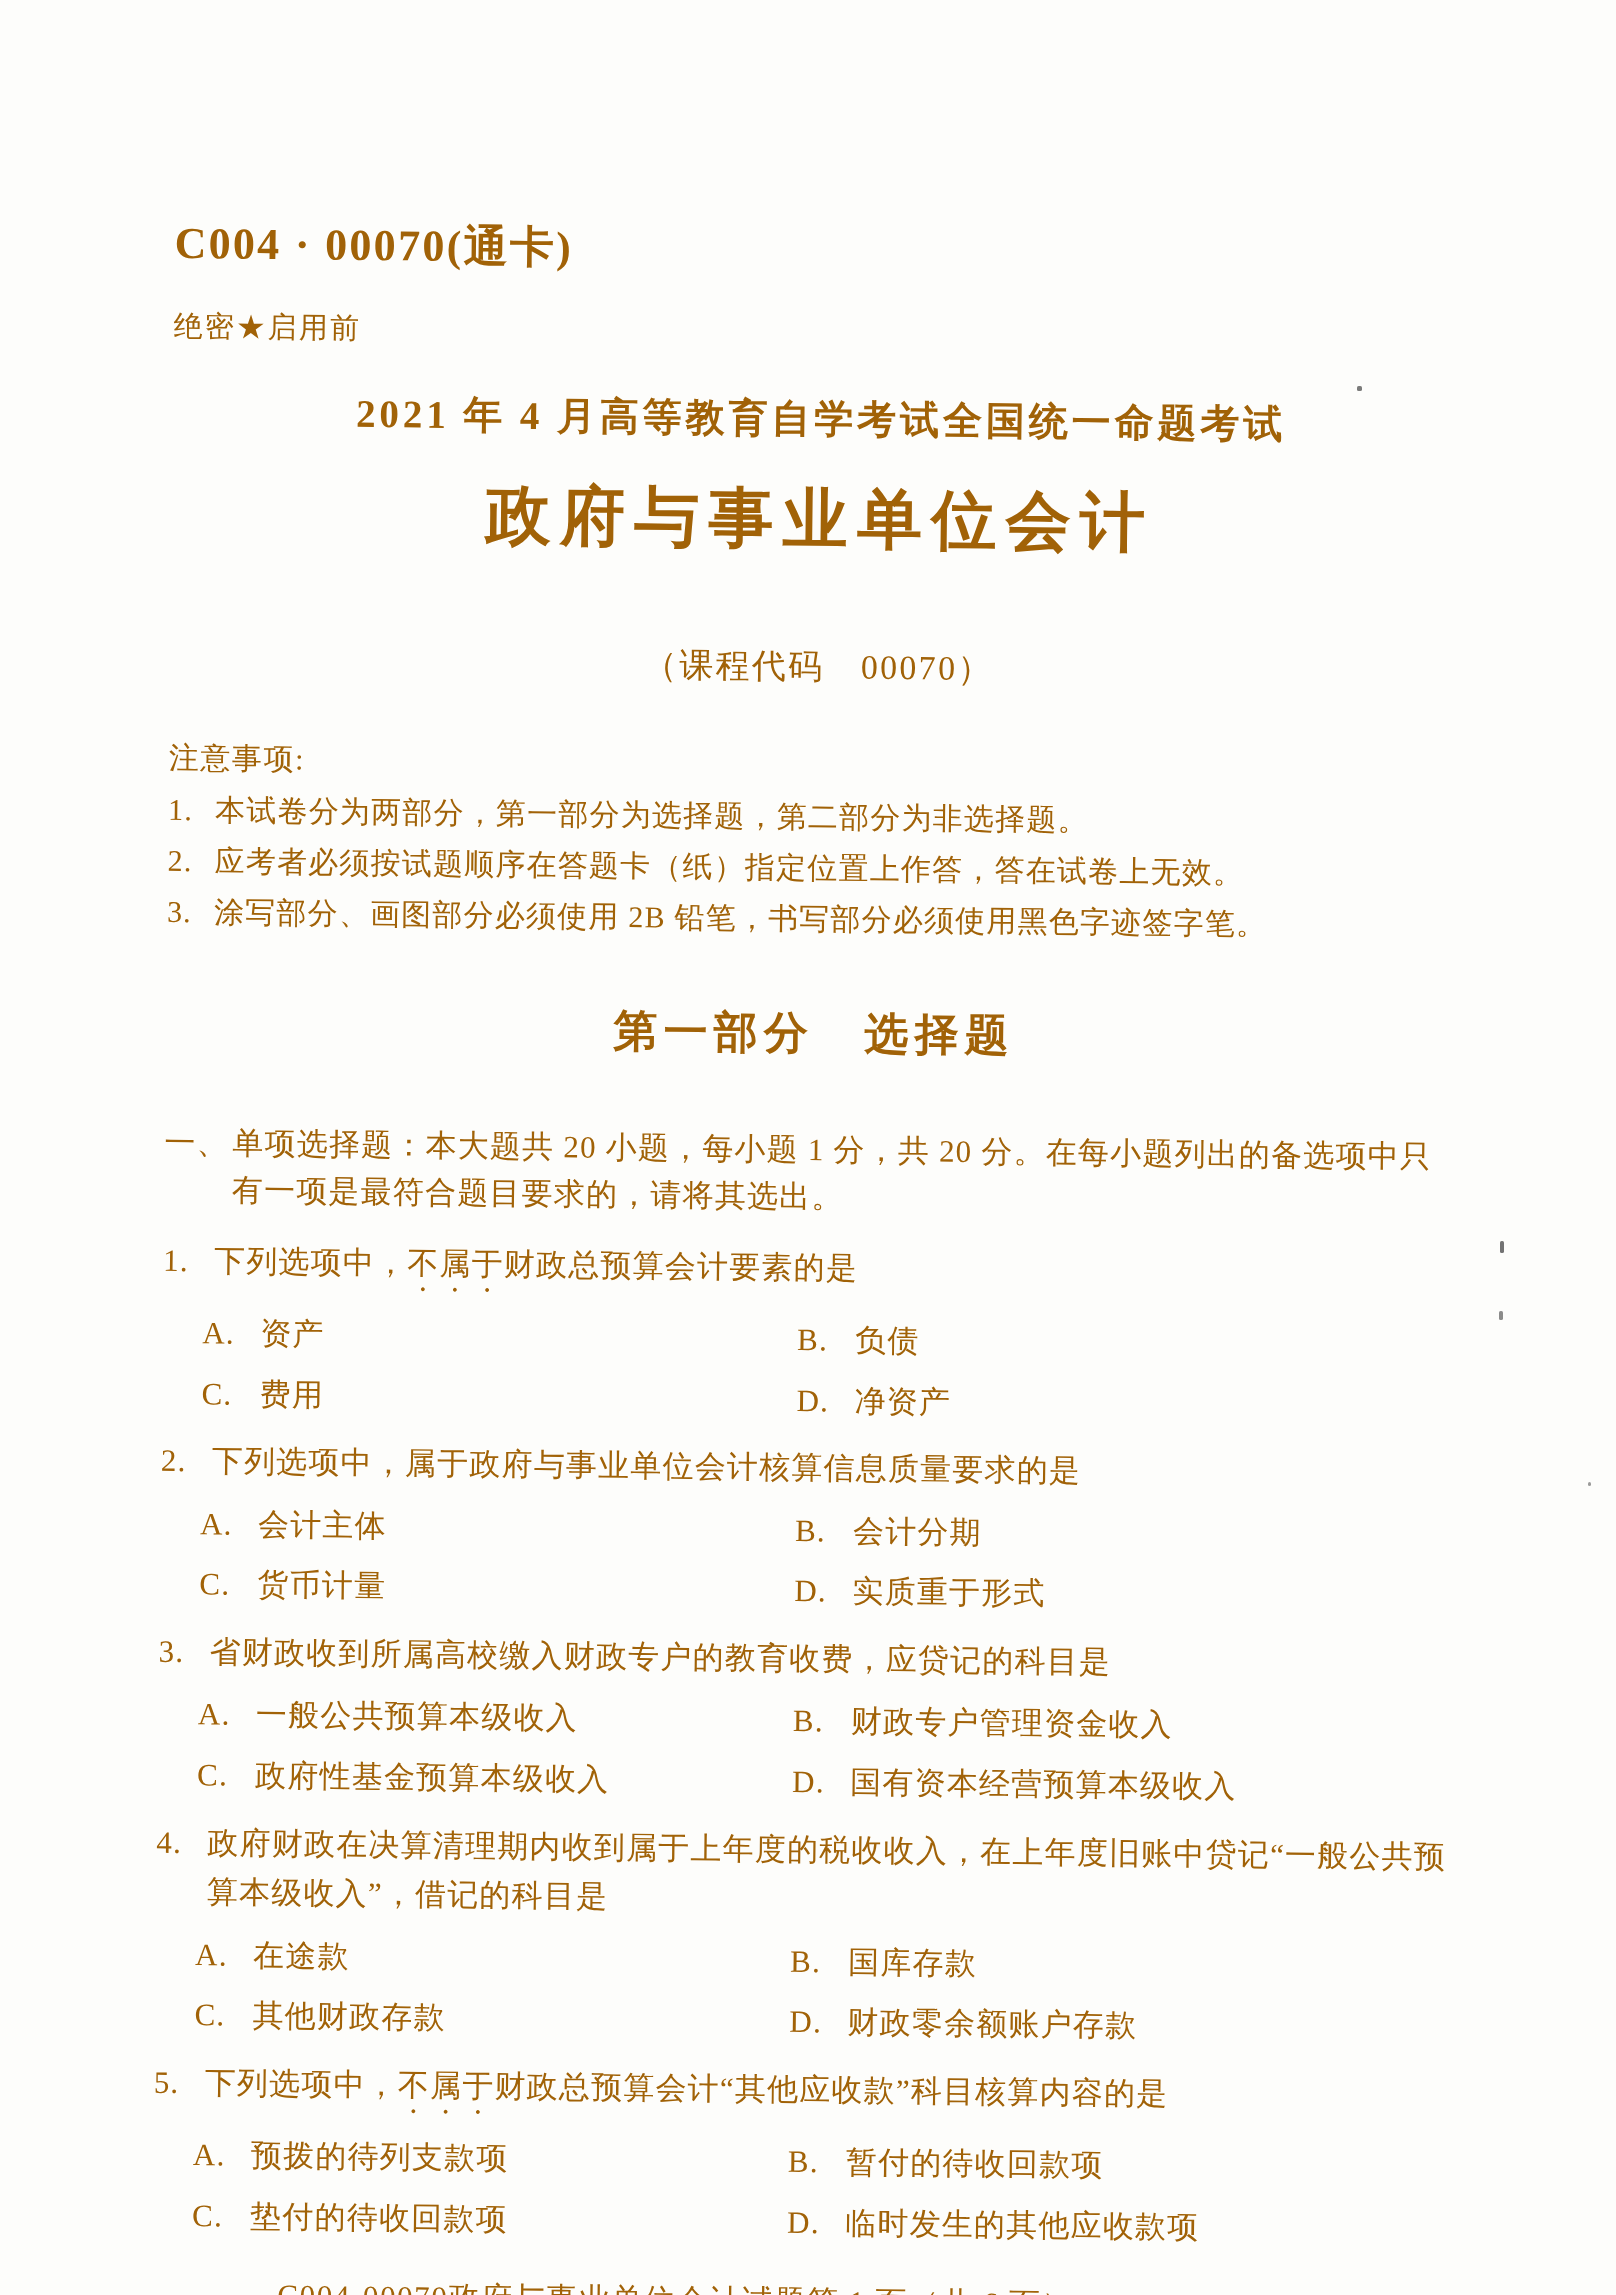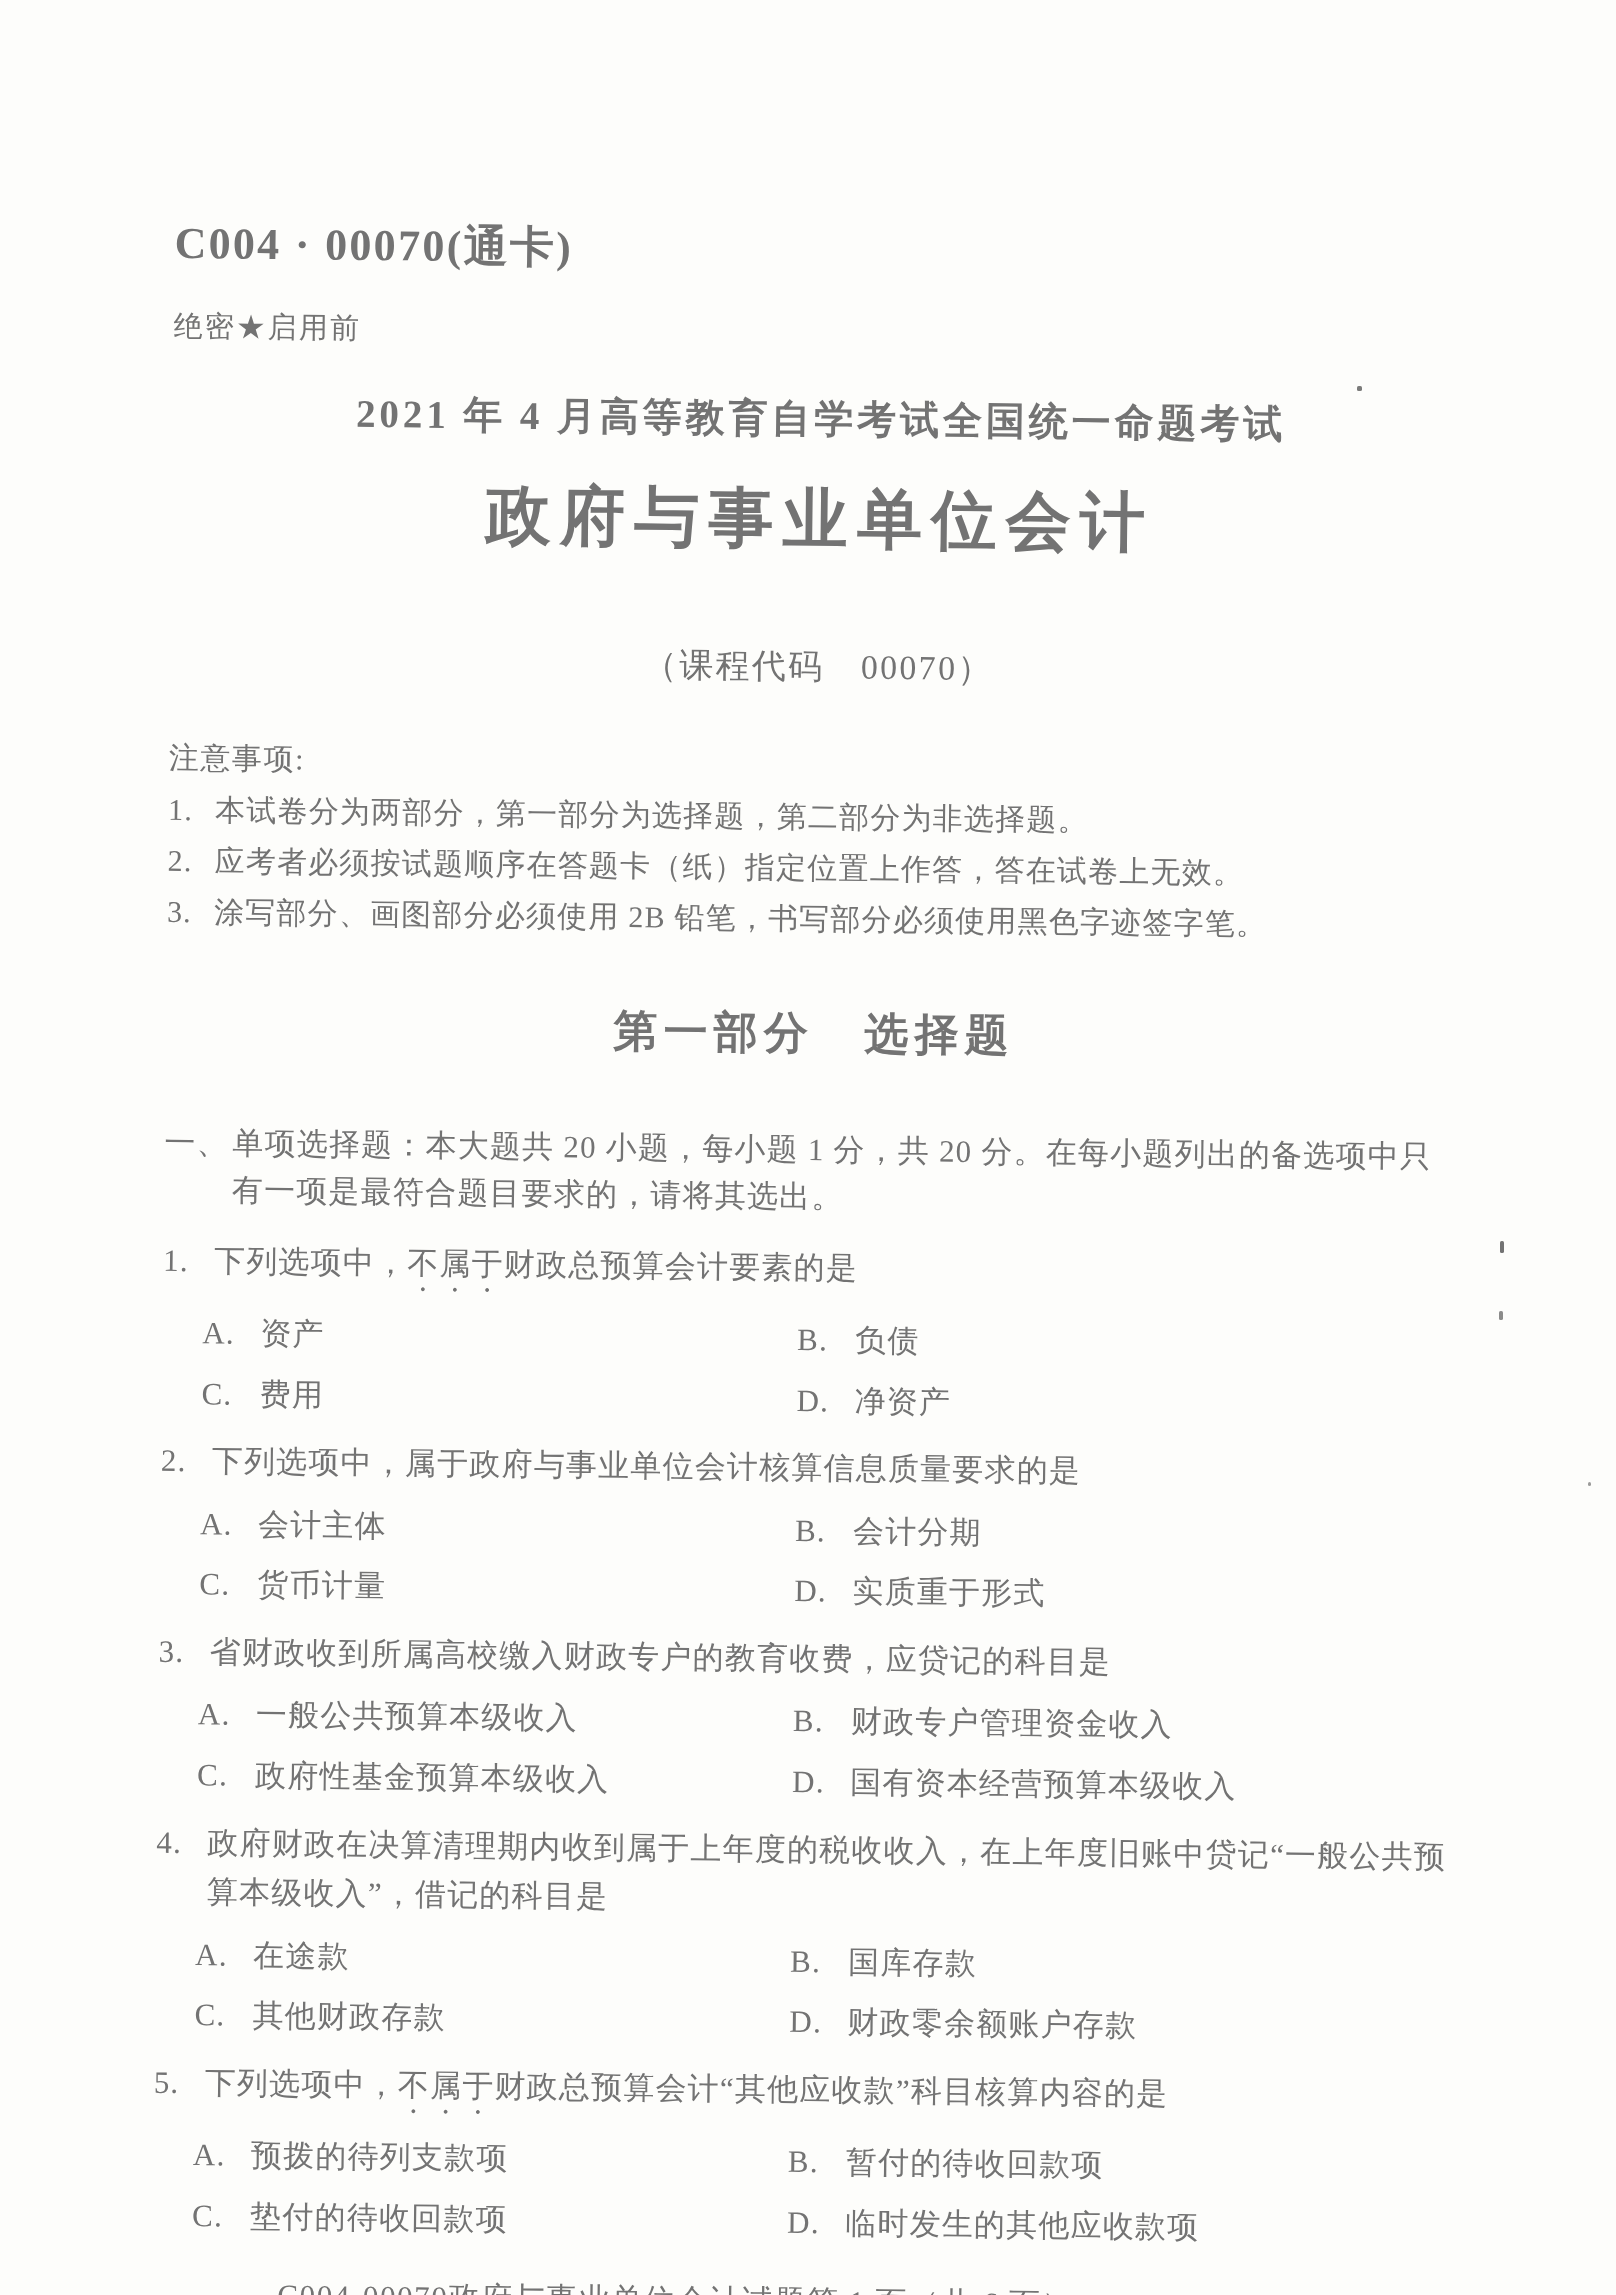--- a/index.html
+++ b/index.html
@@ -1,20 +1,20 @@
 <!DOCTYPE html>
 <html style="font-size:12.4px"><head>
 <meta charset="utf-8">
 <style>
   html,body { margin:0; padding:0; background:#e8e8e8; }
   .page {
     position:relative; width:1616px; height:2295px;
     background:#fdfdfb; overflow:hidden; margin:0 auto;
     font-family:"Liberation Serif","DejaVu Serif",serif;
-    color:#737373;
+    color:#a16207;
   }
   .content {
     position:absolute; inset:0; box-sizing:border-box;
     padding:227px 152px 0 167px;
     transform:rotate(0.65deg); transform-origin:50% 40%;
   }
   .paper-code { font-weight:700; font-size:44px; line-height:1.1; letter-spacing:2.3px; }
   .secrecy   { font-size:29px; margin-top:39px; letter-spacing:2.3px; }
   .session-title { font-size:39px; line-height:1.3; margin-top:40px; text-align:center; letter-spacing:3.9px; font-weight:600; }
   .exam-title    { font-size:65px; line-height:1.25; margin-top:34px; text-align:center; letter-spacing:9.3px; font-weight:700; }

